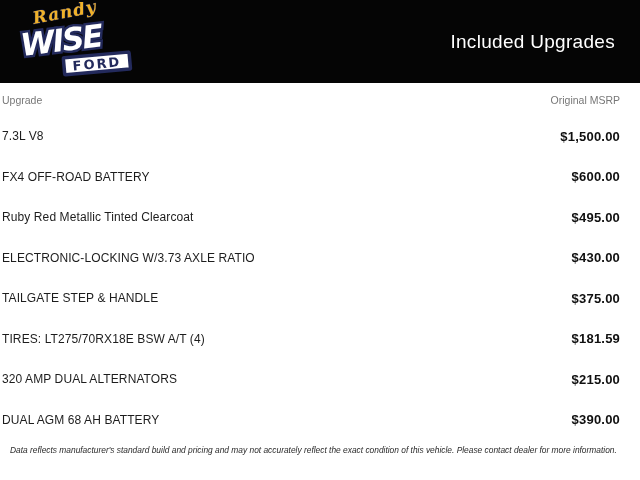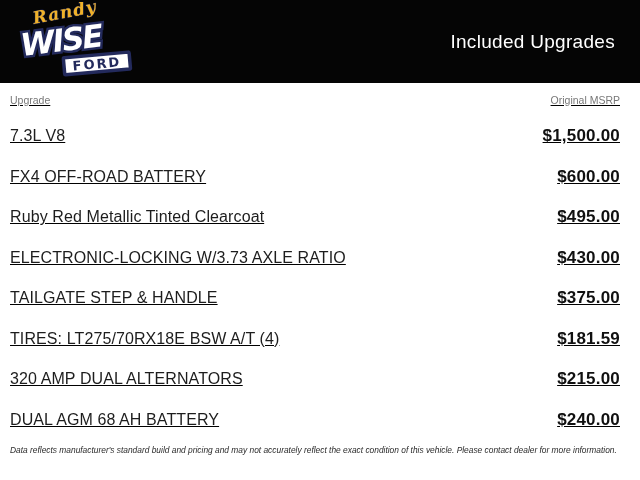--- a/index.html
+++ b/index.html
@@ -20,47 +20,46 @@
   }
   .logo-wrap { width: 140px; height: 80px; position: relative; }
   .page-title {
     color: #ffffff;
     font-size: 19px;
     font-weight: 400;
     letter-spacing: 0.3px;
   }
   
   .table-area {
-    padding: 0 20px 0 10px;
-    text-decoration: underline;
+    padding: 0 20px 0 2px;
   }
   .thead-row {
     height: 33px;
     display: flex;
     align-items: center;
     justify-content: space-between;
   }
   .thead-label {
     color: #777777;
     font-size: 10.5px;
   }
   .data-row {
     height: 40.5px;
     display: flex;
     align-items: center;
     justify-content: space-between;
   }
   .upgrade-name {
     color: #1d1d1d;
-    font-size: 16px;
+    font-size: 12px;
     letter-spacing: 0.1px;
   }
   .upgrade-price {
     color: #101010;
-    font-size: 17px;
+    font-size: 13px;
     font-weight: bold;
     letter-spacing: 0.2px;
   }
   
   .disclaimer {
     padding: 5px 20px 0 10px;
     font-size: 8.4px;
     font-style: italic;
     color: #2a2a2a;
     white-space: nowrap;
@@ -113,18 +112,18 @@
   <div class="data-row">
     <span class="upgrade-name">TIRES: LT275/70RX18E BSW A/T (4)</span>
     <span class="upgrade-price">$181.59</span>
   </div>
   <div class="data-row">
     <span class="upgrade-name">320 AMP DUAL ALTERNATORS</span>
     <span class="upgrade-price">$215.00</span>
   </div>
   <div class="data-row">
     <span class="upgrade-name">DUAL AGM 68 AH BATTERY</span>
-    <span class="upgrade-price">$240.00</span>
+    <span class="upgrade-price">$390.00</span>
   </div>
 
 </div>
 
 <div class="disclaimer">Data reflects manufacturer's standard build and pricing and may not accurately reflect the exact condition of this vehicle. Please contact dealer for more information.</div>
 
 </body></html>

